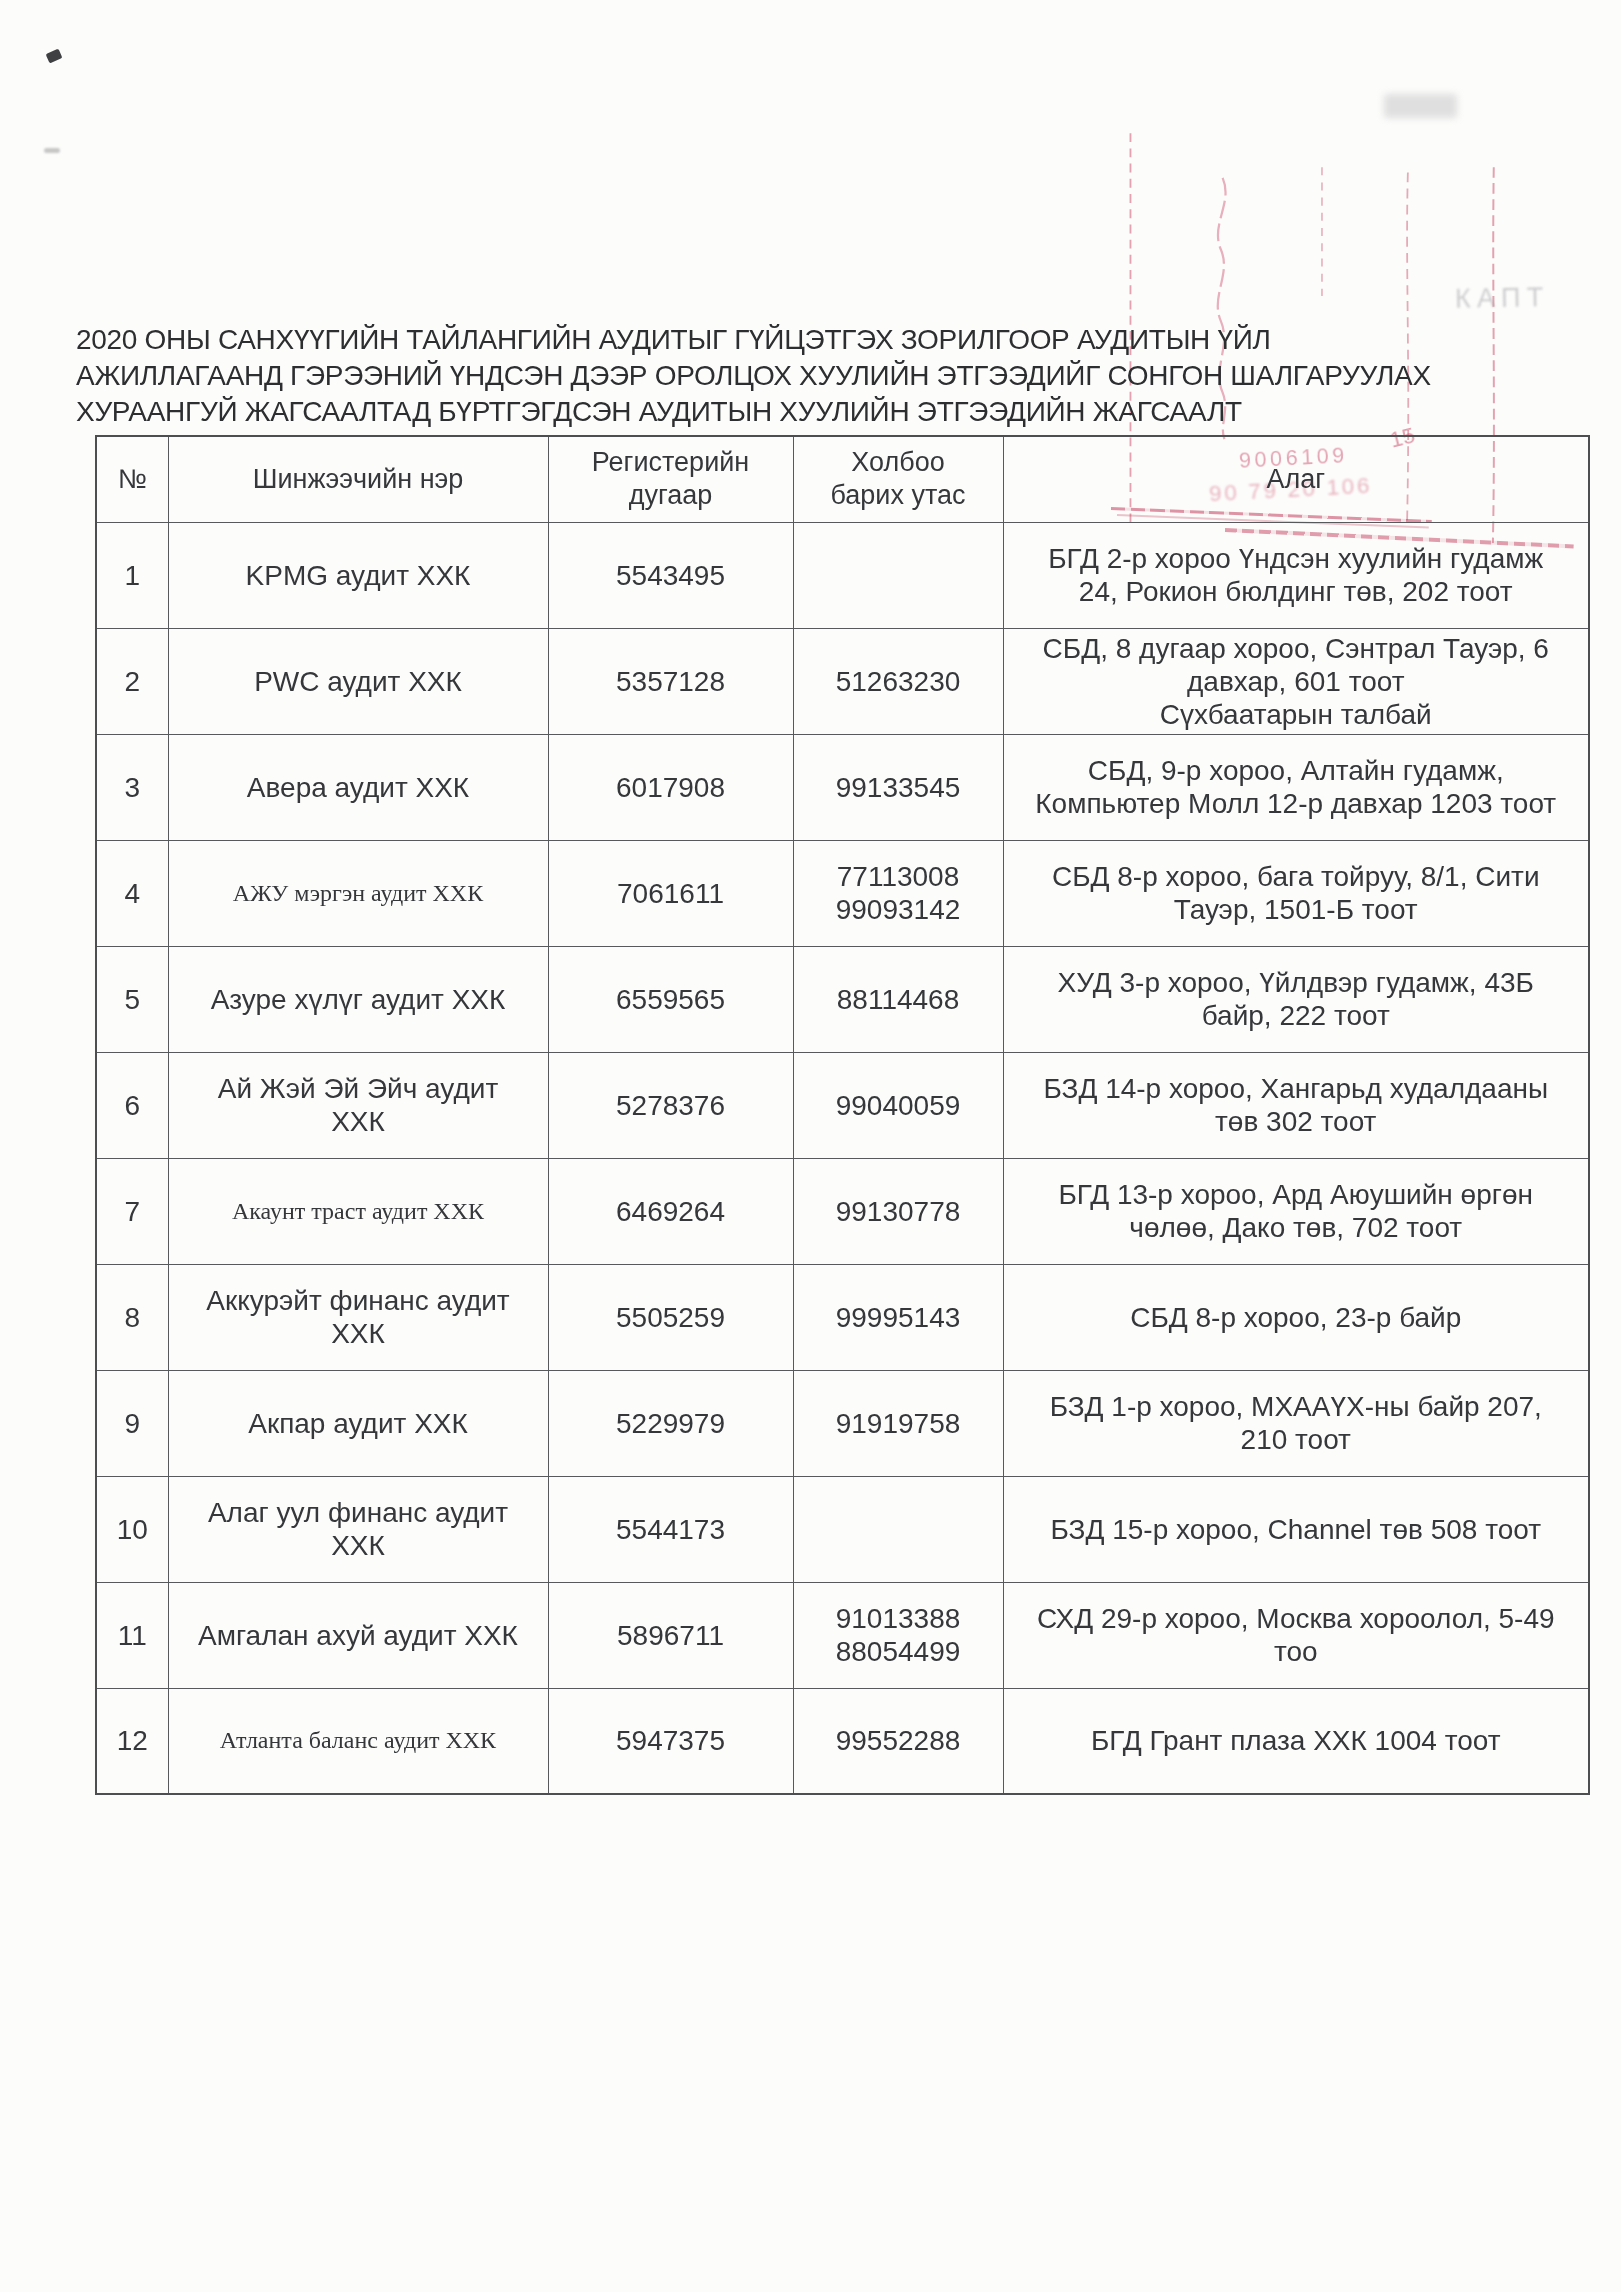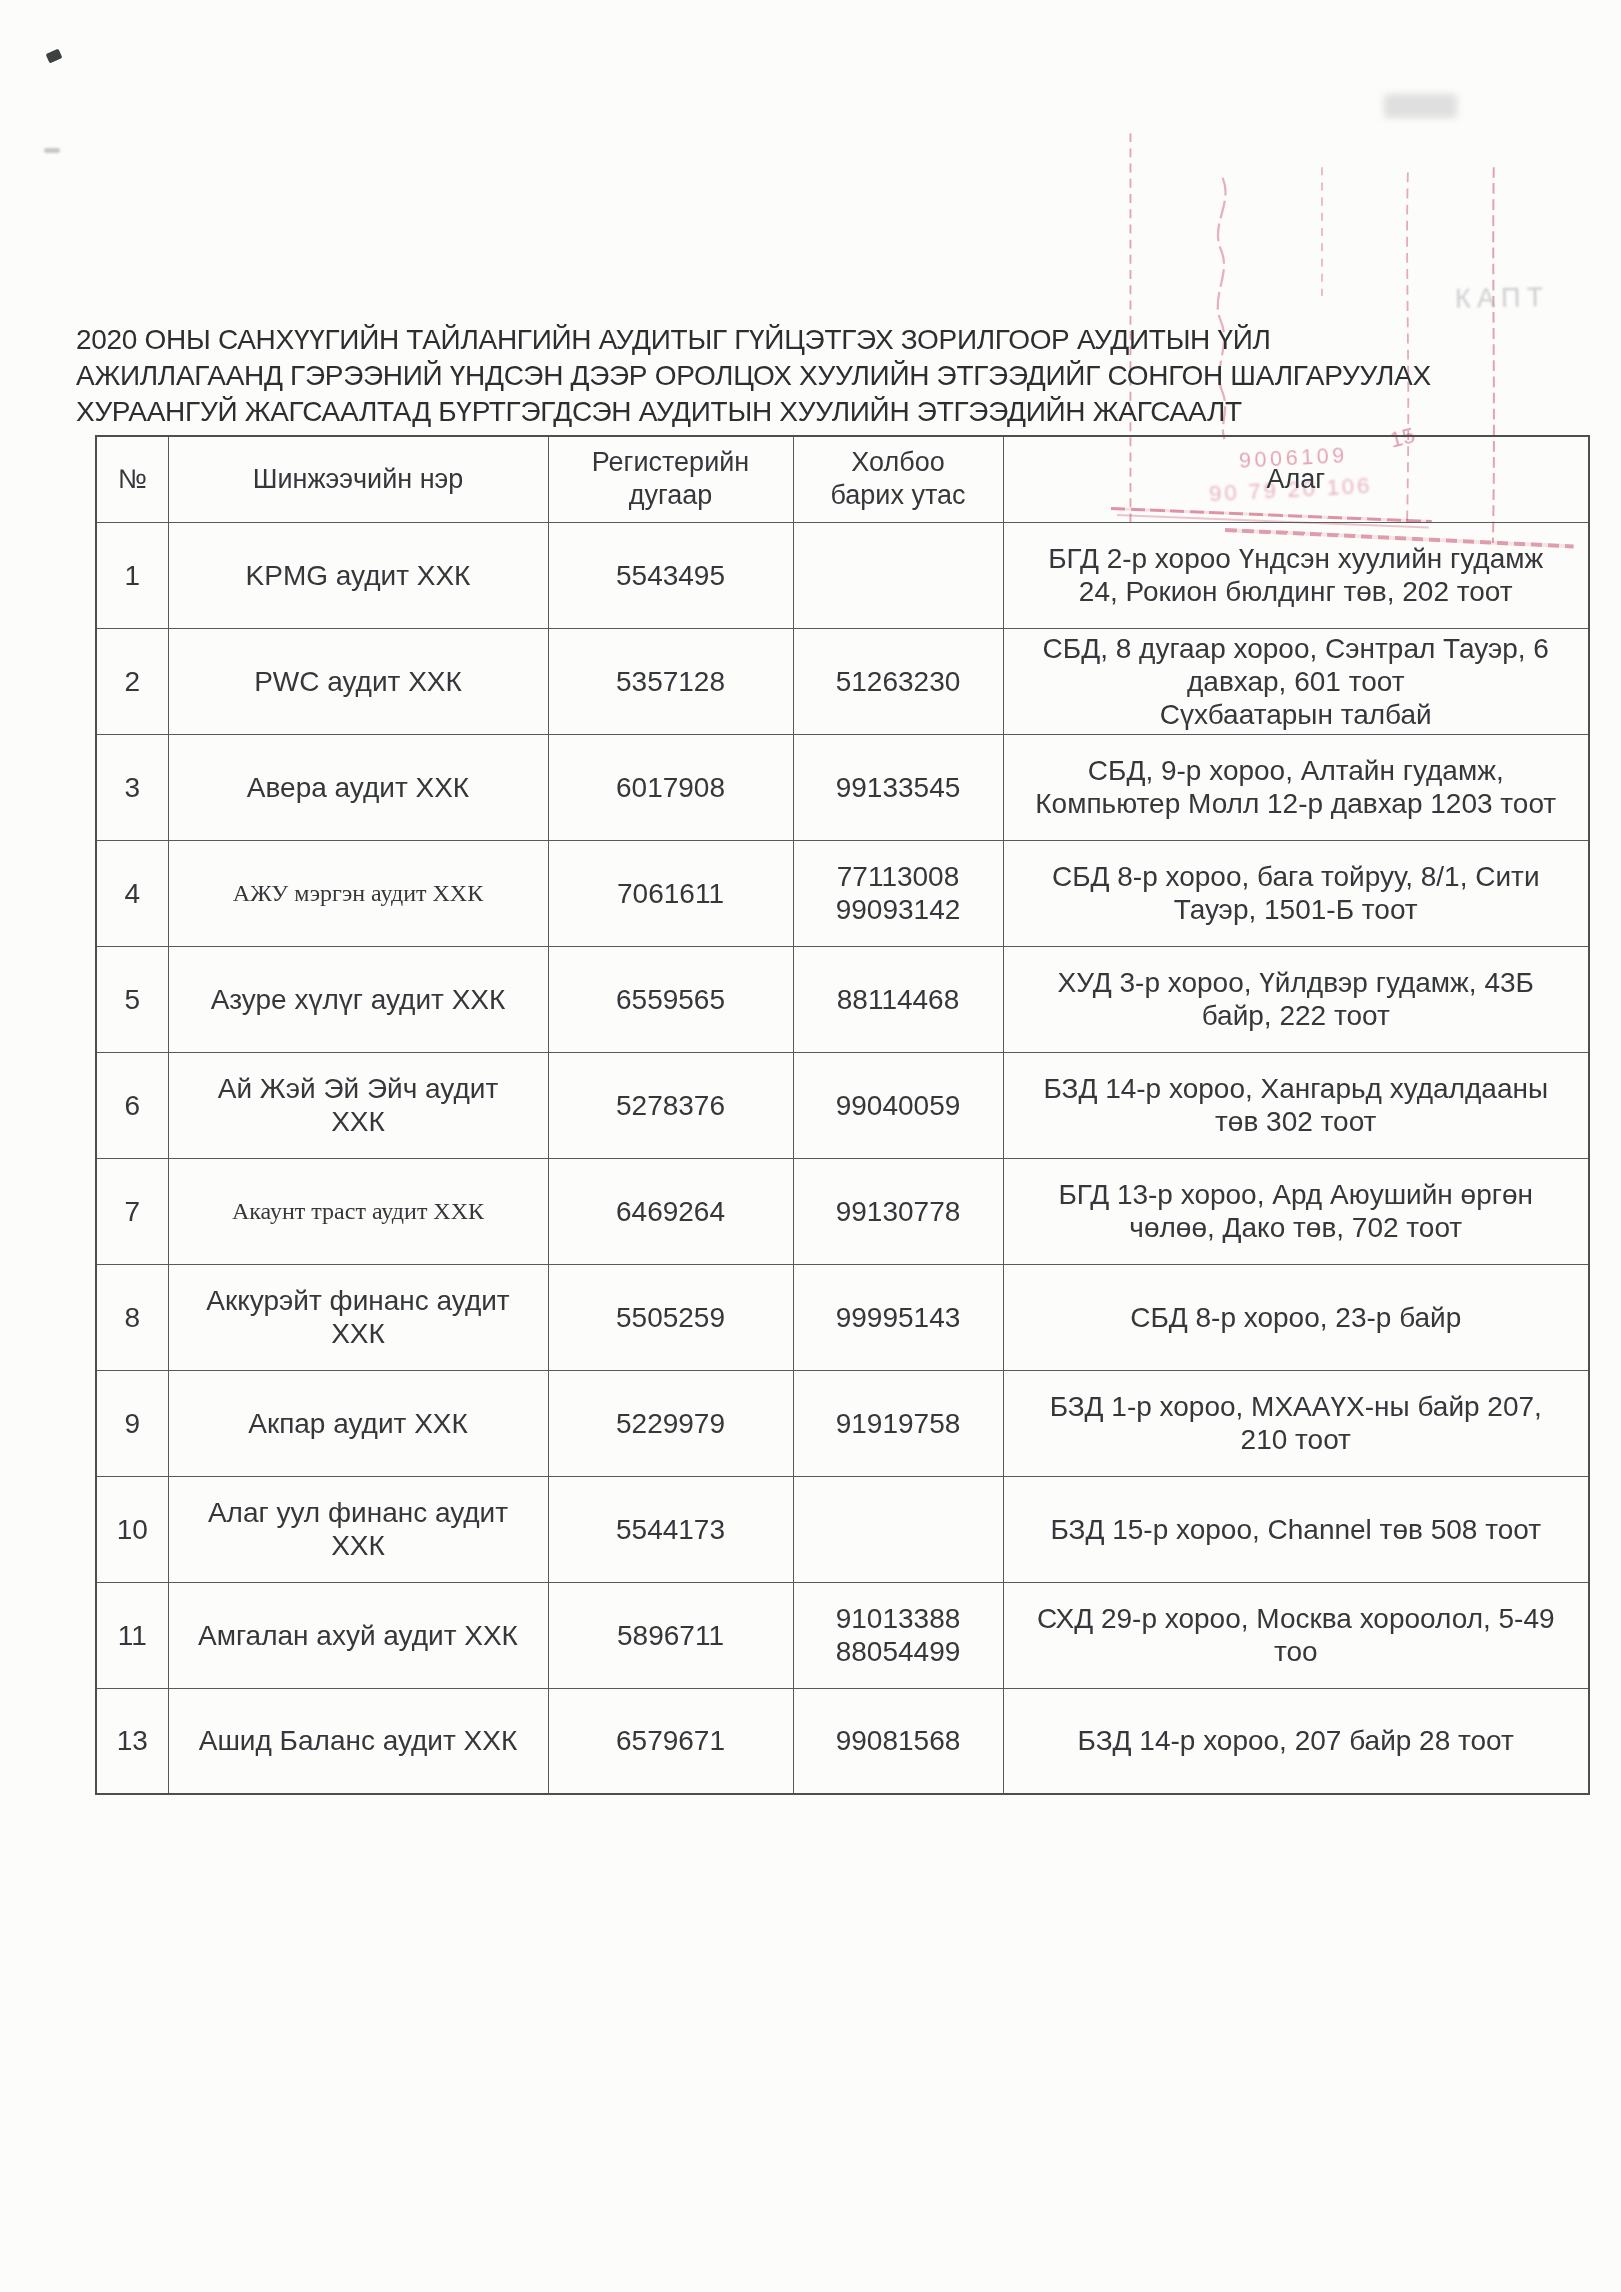--- a/index.html
+++ b/index.html
@@ -226,23 +226,23 @@
         <tr>
           <td class="c-num">11</td>
           <td class="c-name">Амгалан ахуй аудит ХХК</td>
           <td class="c-reg">5896711</td>
           <td class="c-phone">91013388
 88054499</td>
           <td class="c-addr">СХД 29-р хороо, Москва хороолол, 5-49
 тоо</td>
         </tr>
         <tr>
-          <td class="c-num">13</td>
-          <td class="c-name">Ашид Баланс аудит ХХК</td>
-          <td class="c-reg">6579671</td>
-          <td class="c-phone">99081568</td>
-          <td class="c-addr">БЗД 14-р хороо, 207 байр 28 тоот</td>
+          <td class="c-num">12</td>
+          <td class="c-name serif">Атланта баланс аудит ХХК</td>
+          <td class="c-reg">5947375</td>
+          <td class="c-phone">99552288</td>
+          <td class="c-addr">БГД Грант плаза ХХК 1004 тоот</td>
         </tr>
       </tbody>
   </table>
 
 </div>
 
 
 </body></html>

